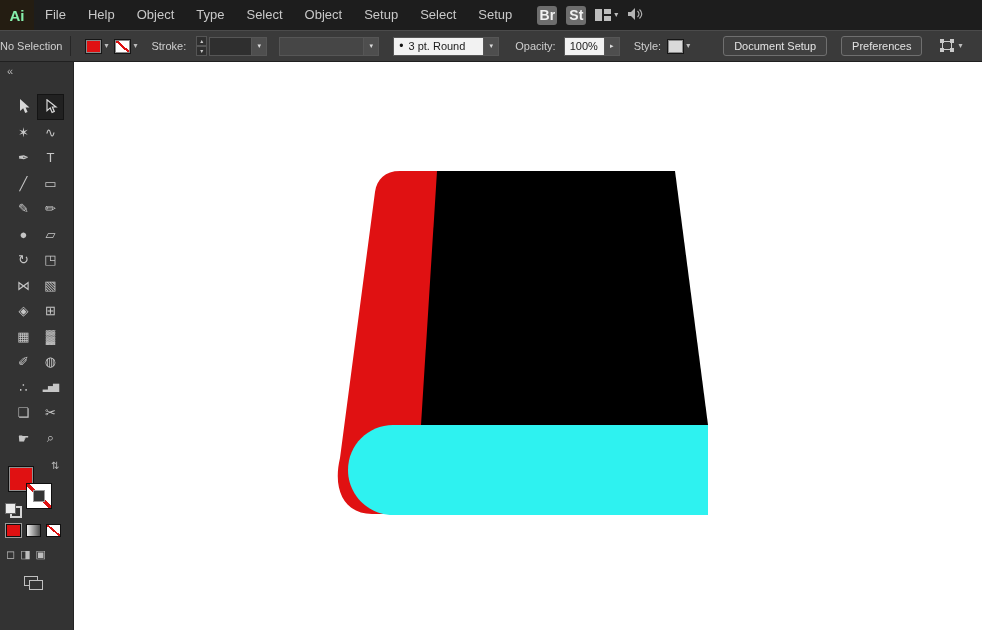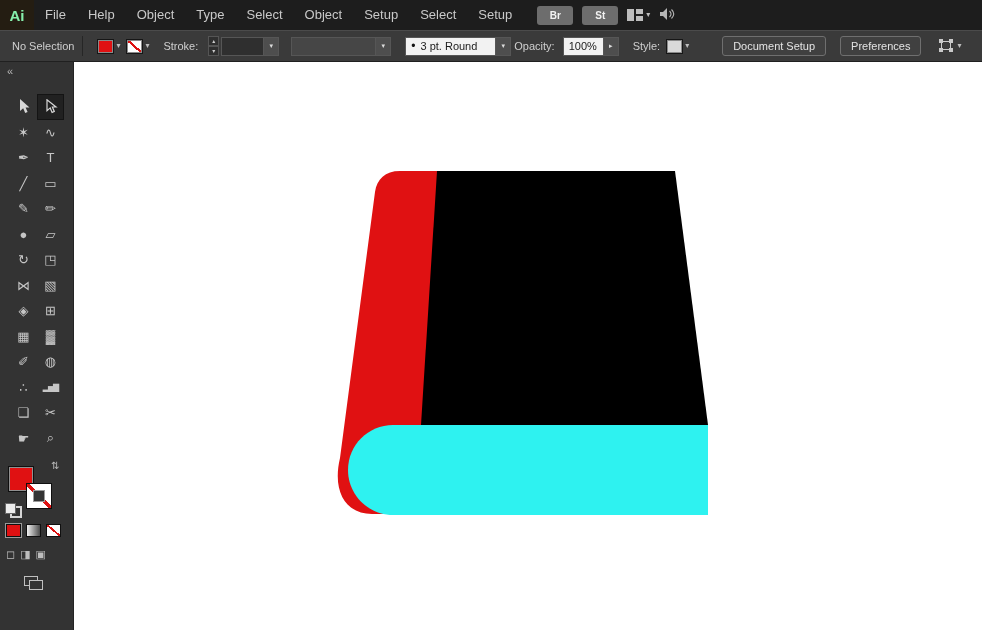--- a/index.html
+++ b/index.html
@@ -7,29 +7,29 @@
        font-family:"Liberation Sans",sans-serif;}
 
   
   .menubar{position:absolute;left:0;top:0;width:982px;height:30px;background:#1d1d1d;
            display:flex;align-items:center;color:#c9c9c9;font-size:13px;z-index:6}
   .ai-logo{width:34px;height:30px;display:flex;align-items:center;justify-content:center;
            color:#86efac;font-weight:bold;font-size:15px;background:#241d12}
   .menus{display:flex;align-items:center}
   .menu-item{padding:0 11px;line-height:30px;cursor:default}
   .appbar-right{display:flex;align-items:center;margin-left:14px;gap:9px}
-  .badge{width:36px;height:19px;background:#6d6d6d;color:#f2f2f2;font-size:10px;font-weight:bold;
+  .badge{width:20px;height:19px;background:#6d6d6d;color:#f2f2f2;font-size:14px;font-weight:bold;
          display:flex;align-items:center;justify-content:center;border-radius:3px}
   .ws{display:flex;align-items:center;gap:3px}
   .chev{font-size:8px;color:#bdbdbd;line-height:1}
 
   
   .controlbar{position:absolute;left:0;top:30px;width:982px;height:32px;background:#3a3a3a;
               border-top:1px solid #4b4b4b;border-bottom:1px solid #202020;box-sizing:border-box;
-              display:flex;align-items:center;font-size:11px;color:#cfcfcf;padding-left:12px;z-index:5}
+              display:flex;align-items:center;font-size:11px;color:#cfcfcf;z-index:5}
   .vsep{width:1px;height:20px;background:#262626;margin:0 8px 0 8px}
   .cb-label{white-space:nowrap}
   .swatch-combo{display:flex;align-items:center;gap:2px;margin-left:6px}
   .swatch{width:15px;height:13px;border:1px solid #161616;box-shadow:inset 0 0 0 1px #8a8a8a;display:inline-block}
   .fill-red{background:#e01112}
   .none-slash{background-color:#fff;background-image:linear-gradient(to top right,transparent 45%,#dd1111 45%,#dd1111 56%,transparent 56%)}
   .style-gray{background:#d9d9d9}
   .stepper{display:flex;flex-direction:column;margin-left:10px}
   .stepper span{font-size:6px;line-height:6px;color:#ccc;padding:1px 3px;background:#2f2f2f;border:1px solid #555}
   .combo{display:flex;align-items:center;height:19px;box-sizing:border-box;border:1px solid #565656}
@@ -39,21 +39,21 @@
   .combo.dark{background:#2f2f2f;width:58px;margin-left:2px}
   .combo.disabled{background:#464646;width:100px;margin-left:12px;color:#8a8a8a}
   .combo.light{background:#f2f2f2;color:#1b1b1b}
   .combo.brush{width:106px;margin-left:14px}
   .combo.opacity{width:56px;margin-left:8px}
   .dot{margin-left:5px;font-size:12px;color:#111;line-height:1}
   .cb-btn{margin-left:14px;height:20px;padding:0 10px;background:#404040;color:#e3e3e3;
           border:1px solid #6f6f6f;border-radius:3px;font-size:11px;font-family:inherit}
   .cb-btn.first{margin-left:33px}
   .transform-combo{display:flex;align-items:center;gap:3px;margin-left:18px}
-  .ml14{margin-left:14px}.ml16{margin-left:3px}
+  .ml14{margin-left:14px}.ml16{margin-left:16px}
 
   
   .tabstrip{position:absolute;left:74px;top:62px;width:908px;height:28px;background:#2d2d2d;z-index:4}
   .tab{position:absolute;left:14px;top:0;height:28px;background:#474747;display:flex;align-items:center;
        padding:0 10px;gap:12px;color:#dcdcdc;font-size:11px;border-left:1px solid #1f1f1f;border-right:1px solid #1f1f1f;box-sizing:border-box}
   .tab-close{color:#c0c0c0;font-size:13px;line-height:1}
 
   
   .toolbar{position:absolute;left:0;top:62px;width:74px;height:568px;background:#333;
            border-right:1px solid #232323;box-sizing:border-box;z-index:5}

